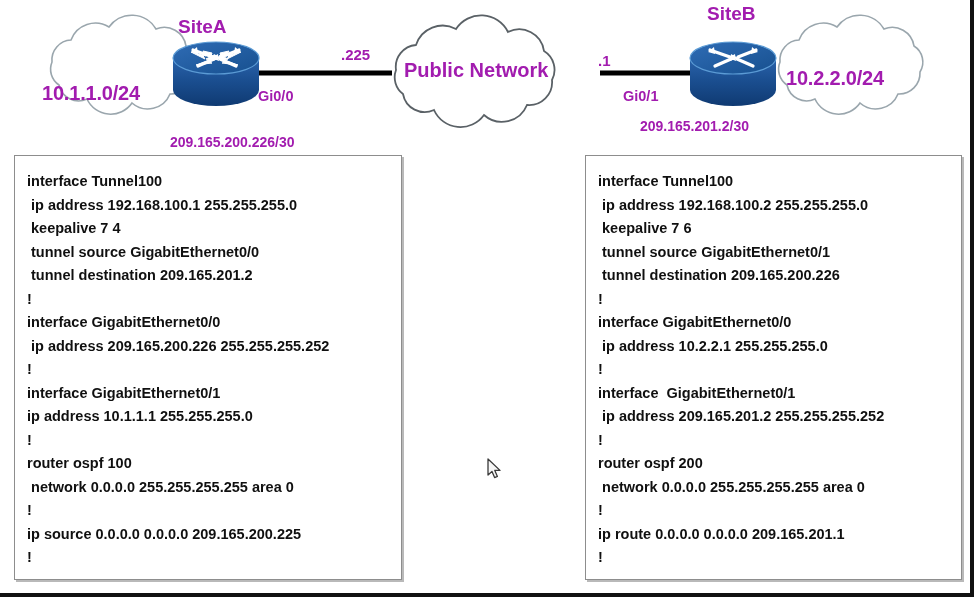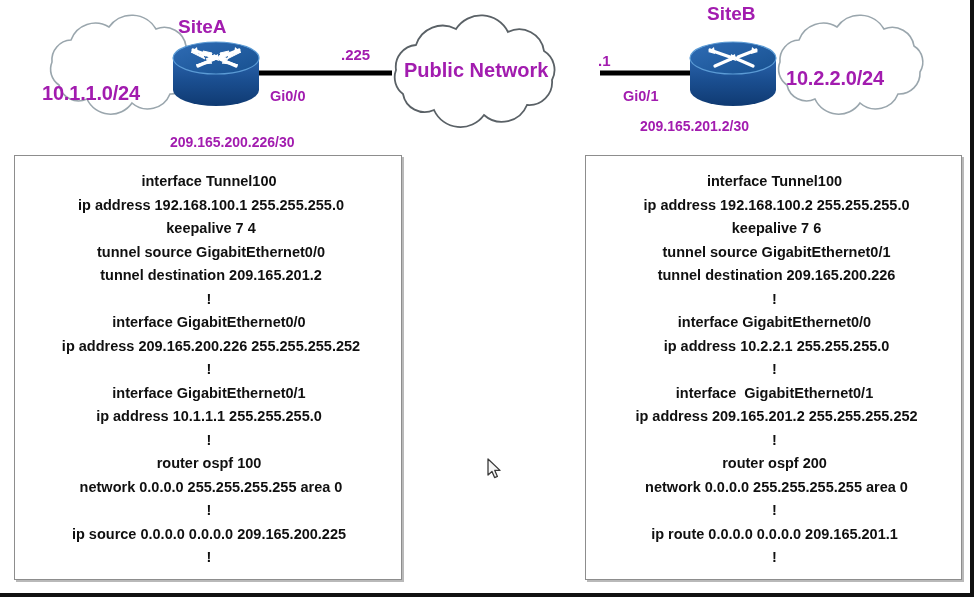--- a/index.html
+++ b/index.html
@@ -61,21 +61,20 @@
   }
 
   
   .config-box {
     position: absolute;
     background: #ffffff;
     border: 1px solid #8d8d8d;
     box-shadow: 2px 2px 0 0 #b9b9b9;
     box-sizing: border-box;
     padding: 14px 10px 10px 12px;
-    text-align: center;
   }
   #config-left  { left: 14px;  top: 155px; width: 388px; height: 425px; }
   #config-right { left: 585px; top: 155px; width: 377px; height: 425px; }
 
   .cfg-line {
     font-family: "Liberation Sans", sans-serif;
     font-size: 14.5px;
     line-height: 23.5px;
     color: #101010;
     white-space: pre;
@@ -206,21 +205,21 @@
     <div class="topo-label cloud-label" style="left:42px; top:58px;margin-top:24px;">10.1.1.0/24</div>
 
     <div class="topo-label pubnet-label" style="left:404px; top:59px;">Public Network</div>
 
     <div class="topo-label cloud-label" style="left:786px; top:67px;">10.2.2.0/24</div>
 
     <div class="topo-label site-name" style="left:178px; top:16px;">SiteA</div>
 
     <div class="topo-label site-name" style="left:707px; top:3px;">SiteB</div>
 
-    <div class="topo-label iface-label" style="left:270px; top:88px;">Gi0/0</div>
+    <div class="topo-label iface-label" style="left:258px; top:88px;">Gi0/0</div>
 
     <div class="topo-label iface-label" style="left:623px; top:88px;">Gi0/1</div>
 
     <div class="topo-label dot-label" style="left:341px; top:46px;">.225</div>
 
     <div class="topo-label dot-label" style="left:598px; top:52px;">.1</div>
 
     <div class="topo-label subnet-label" style="left:170px; top:134px;">209.165.200.226/30</div>
 
     <div class="topo-label subnet-label" style="left:634px; top:118px;margin-left:6px;">209.165.201.2/30</div>

